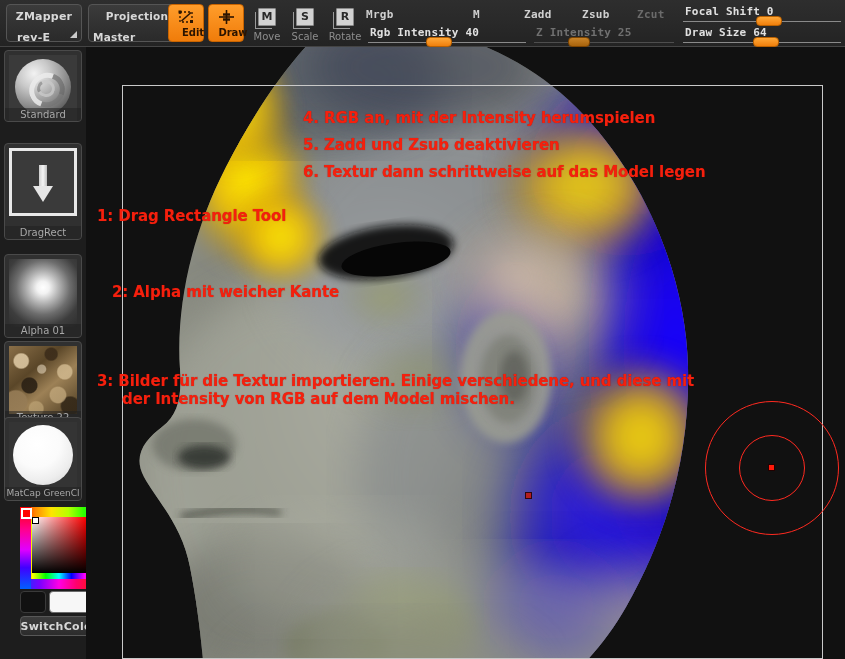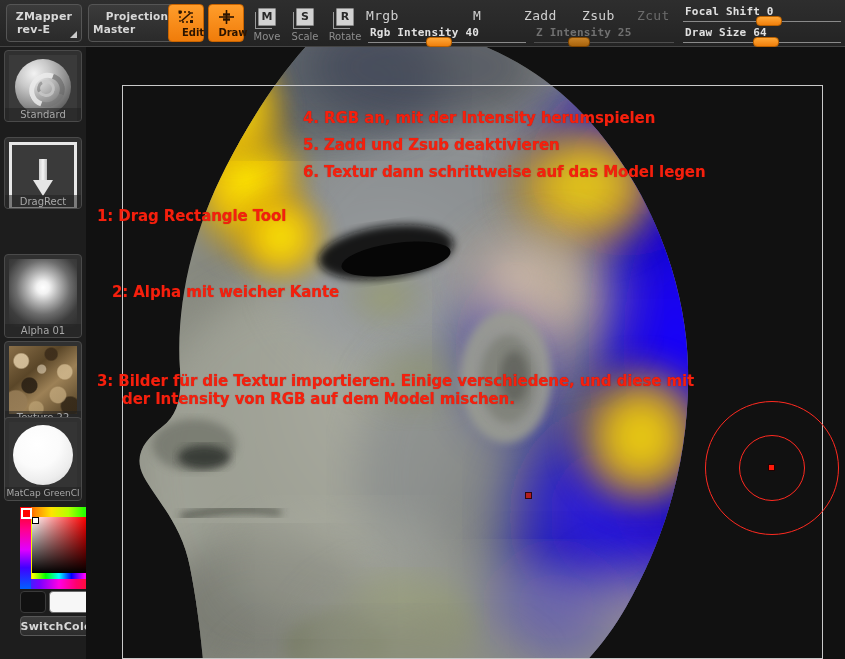--- a/index.html
+++ b/index.html
@@ -18,21 +18,21 @@
     box-sizing:border-box;
   }
   .tb-btn{
     position:absolute;border-radius:4px;box-sizing:border-box;
     display:flex;flex-direction:column;align-items:center;justify-content:center;
   }
   .btn-dark{
     background:linear-gradient(#3b3b3b,#2a2a2a);
     border:1px solid #555;color:#d8d8d8;
   }
-  .btn-dark .l1,.btn-dark .l2{font-weight:bold;font-size:11px;letter-spacing:.2px;line-height:13px;}
+  .btn-dark .l1,.btn-dark .l2{font-weight:bold;font-size:11px;letter-spacing:.2px;line-height:13px;margin-top:8px;}
   .btn-dark .l2{align-self:flex-start;margin-left:10px;}
   .corner-tri{
     position:absolute;right:4px;bottom:3px;width:0;height:0;
     border-left:7px solid transparent;border-bottom:7px solid #c9c9c9;
   }
   .btn-orange{
     background:linear-gradient(#ff9d2b,#f07c0a);
     border:1px solid #c96400;color:#2b1400;
   }
   .btn-orange .lab{font-size:10px;font-weight:bold;line-height:11px;margin-top:1px;padding-left:14px;}
@@ -48,21 +48,21 @@
     border:1px solid #8a8a8a;border-radius:1px;
     position:relative;
   }
   .keycap::after{
     content:"";position:absolute;left:-4px;bottom:-4px;width:16px;height:16px;
     border:1px solid #9a9a9a;border-top:none;border-right:none;
   }
   .keycap-wrap{position:relative;width:22px;height:20px;display:flex;align-items:center;justify-content:center;}
 
   .mode-txt{
-    position:absolute;color:#d0d0d0;font-size:13px;font-weight:normal;
+    position:absolute;color:#d0d0d0;font-size:11px;font-weight:bold;
     font-family:"DejaVu Sans Mono","Liberation Mono",monospace;letter-spacing:.3px;
   }
   .mode-txt.dim{color:#6b6b6b;}
   .mode-pill{
     position:absolute;border-radius:4px;
     background:linear-gradient(#ffa534,#f2820d);border:1px solid #c96400;
     color:#1e0d00;font-size:11px;font-weight:normal;
     font-family:"DejaVu Sans Mono","Liberation Mono",monospace;
     display:flex;align-items:center;justify-content:center;letter-spacing:.3px;margin-top:42px;
   }
@@ -384,21 +384,21 @@
       <div class="pal-thumb">
         <div class="thumb-standard">
           <div class="sph"></div>
             <div class="swirl"></div>
             <div class="swirl2"></div>
         </div>
       </div>
       <div class="pal-cap">Standard</div>
     </div>
 
-    <div class="pal-item" style="top:90px;height:72px;">
+    <div class="pal-item" style="top:96px;height:97px;">
       <div class="pal-thumb">
         <div class="thumb-drag">
           <div class="arrow-stem"></div>
             <div class="arrow-head"></div>
         </div>
       </div>
       <div class="pal-cap">DragRect</div>
     </div>
 
     <div class="pal-item" style="top:207px;height:84px;">

